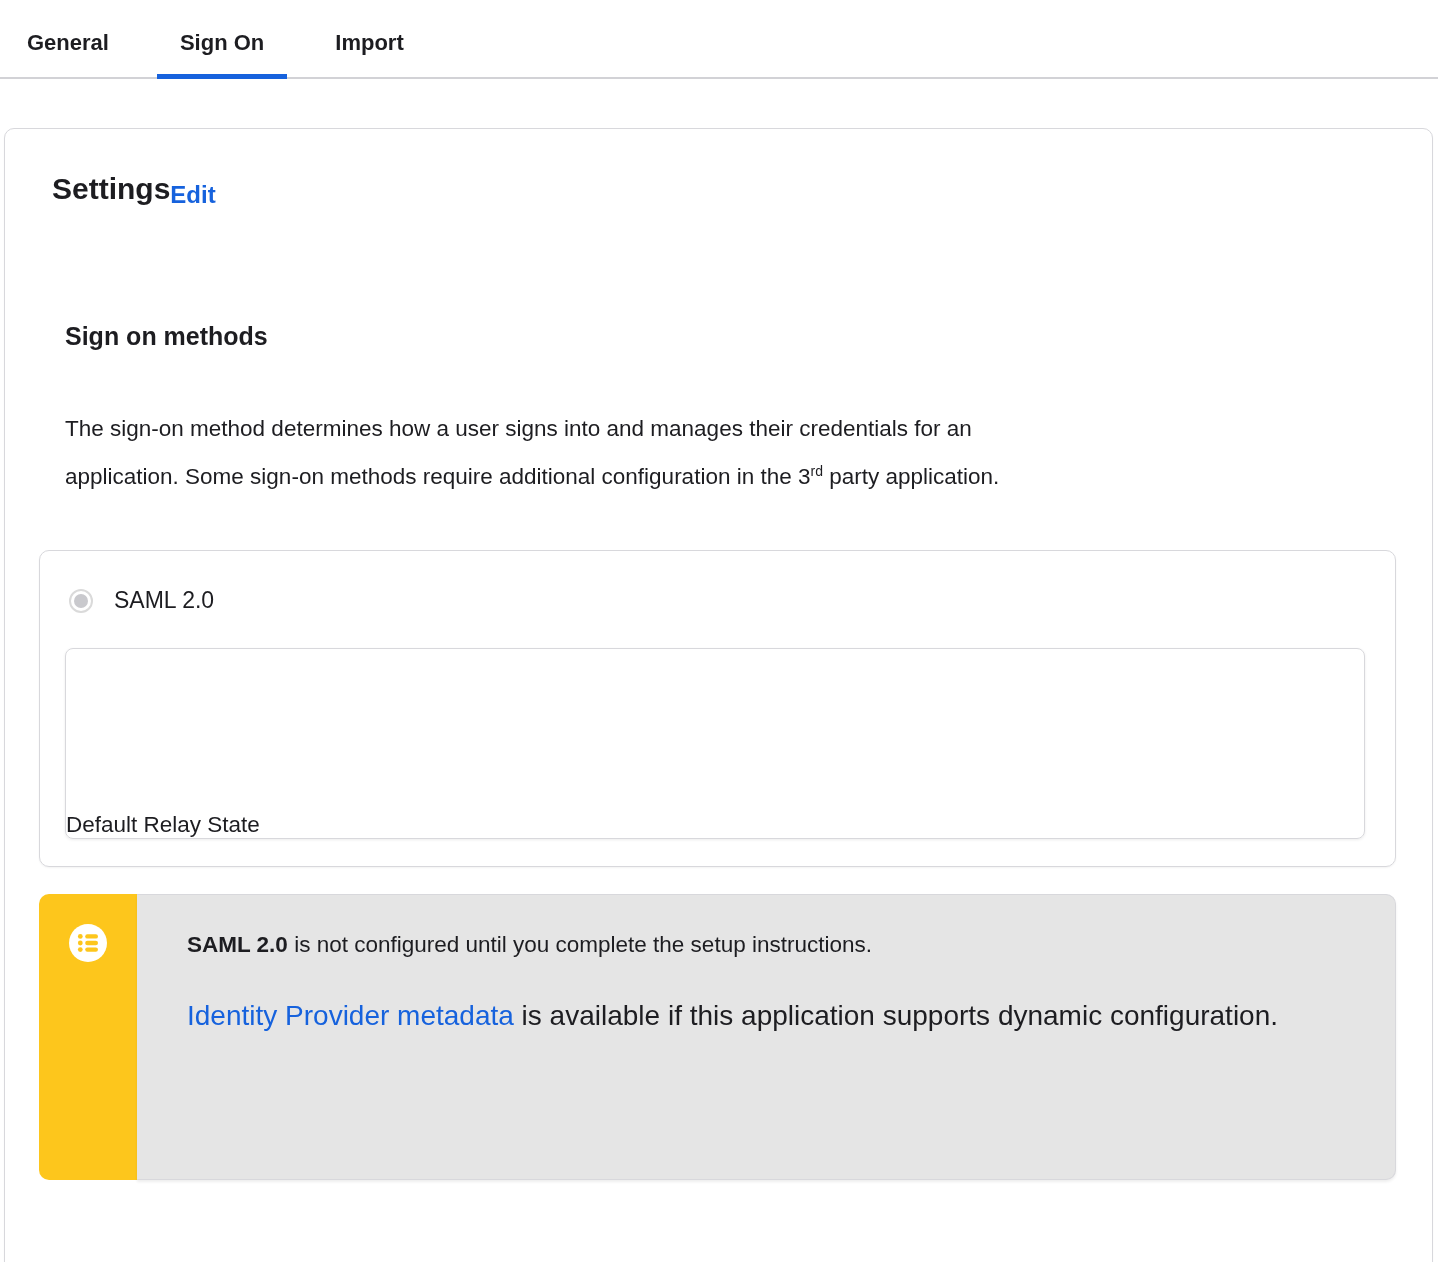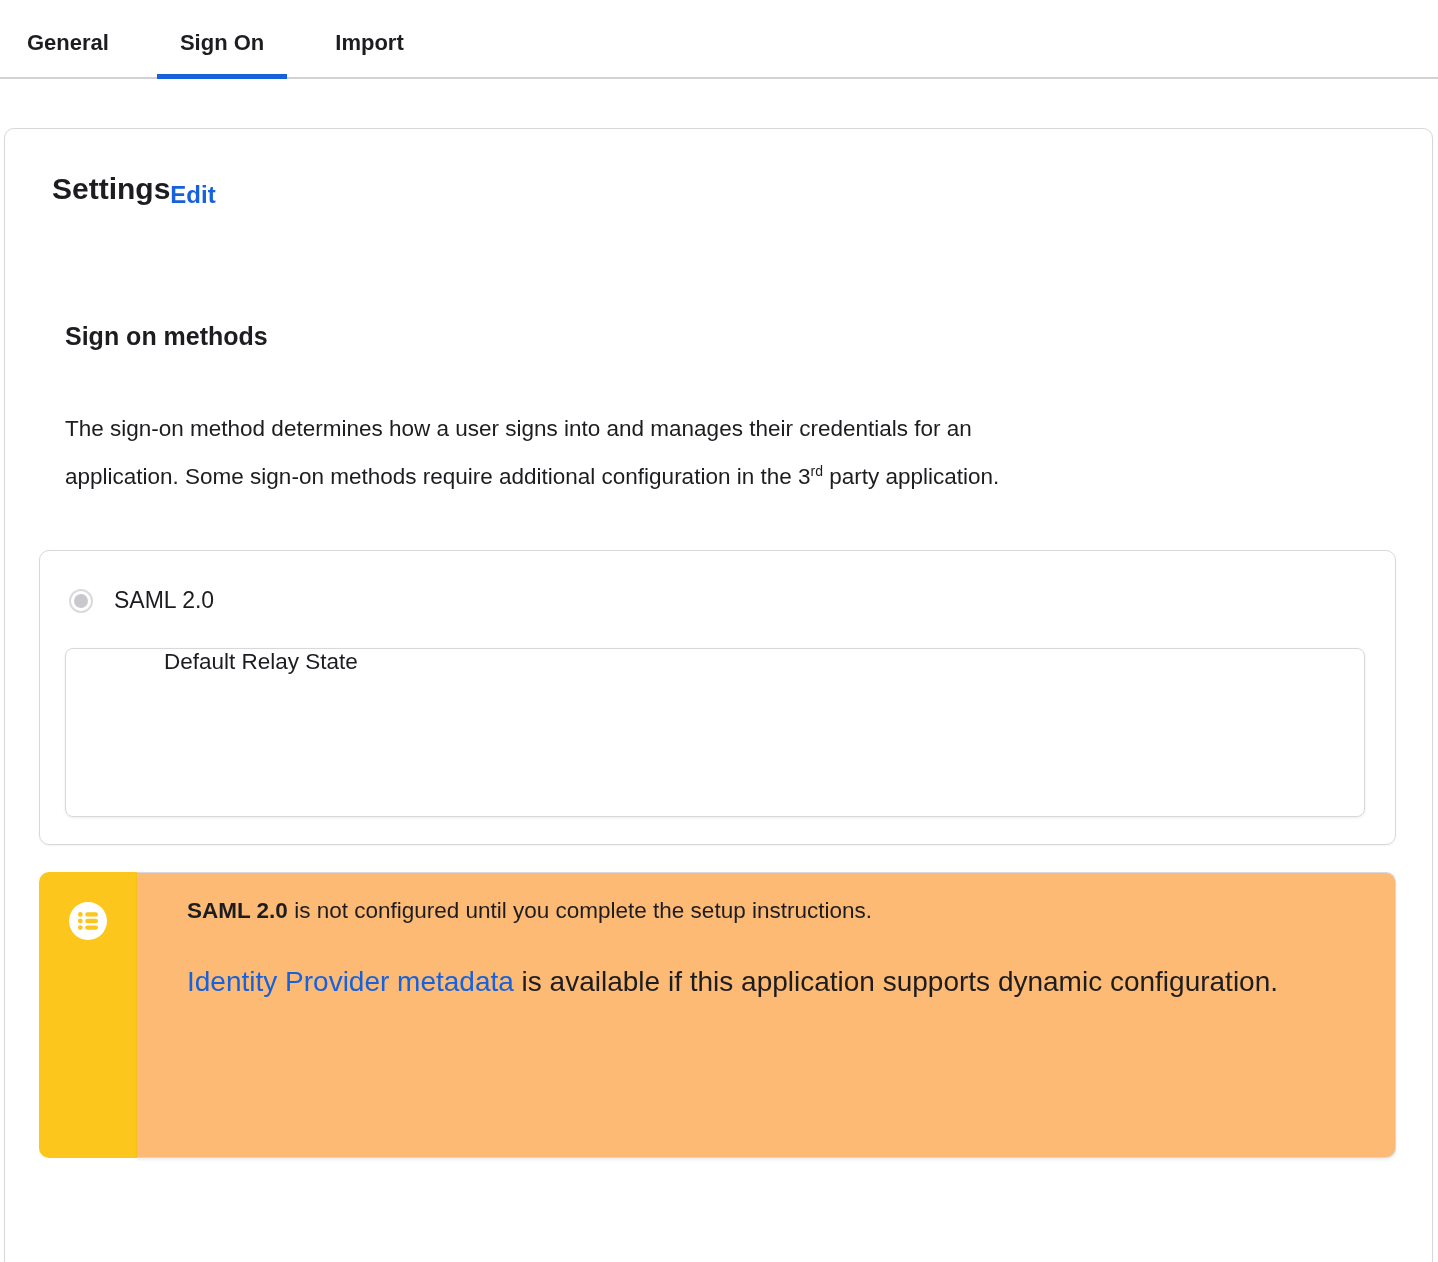--- a/index.html
+++ b/index.html
@@ -121,24 +121,23 @@
     background: #c9c9cd;
   }
   .radio-label {
     font-size: 23px;
     margin-left: 21px;
   }
   .inner-field {
     margin-top: 34px;
     border: 1px solid #d8d8dc;
     border-radius: 8px;
-    height: 169px;
-    display: flex;
-    align-items: flex-start;
-    padding-left: 98px;
+    height: 191px;
+    display: flex;
+    align-items: flex-end;
     box-shadow: 0 1px 3px rgba(0,0,0,0.08);
   }
   .inner-field-label { font-size: 22.5px; }
 
   
   .callout {
     margin: 27px 0 0 -13px;
     display: flex;
     min-height: 286px;
     border-radius: 10px;
@@ -147,25 +146,25 @@
     flex: 0 0 98px;
     background: #fdc61c;
     border-radius: 10px 0 0 10px;
     display: flex;
     justify-content: center;
     align-items: flex-start;
     padding-top: 30px;
   }
   .callout-body {
     flex: 1;
-    background: #fdba74;
+    background: #e5e5e5;
     border: 1px solid #d8d8dc;
     border-left: none;
     border-radius: 0 10px 10px 0;
-    padding: 24px 40px 34px 50px;
+    padding: 36px 40px 34px 50px;
     box-shadow: 0 2px 3px rgba(0,0,0,0.07);
   }
   .callout-message { font-size: 22.5px; line-height: 27px; }
   .callout-message b { font-weight: 700; }
   .outline-button {
     display: inline-block;
     margin-top: 48px;
     border: 2px solid #1662dd;
     border-radius: 8px;
     background: #fff;

